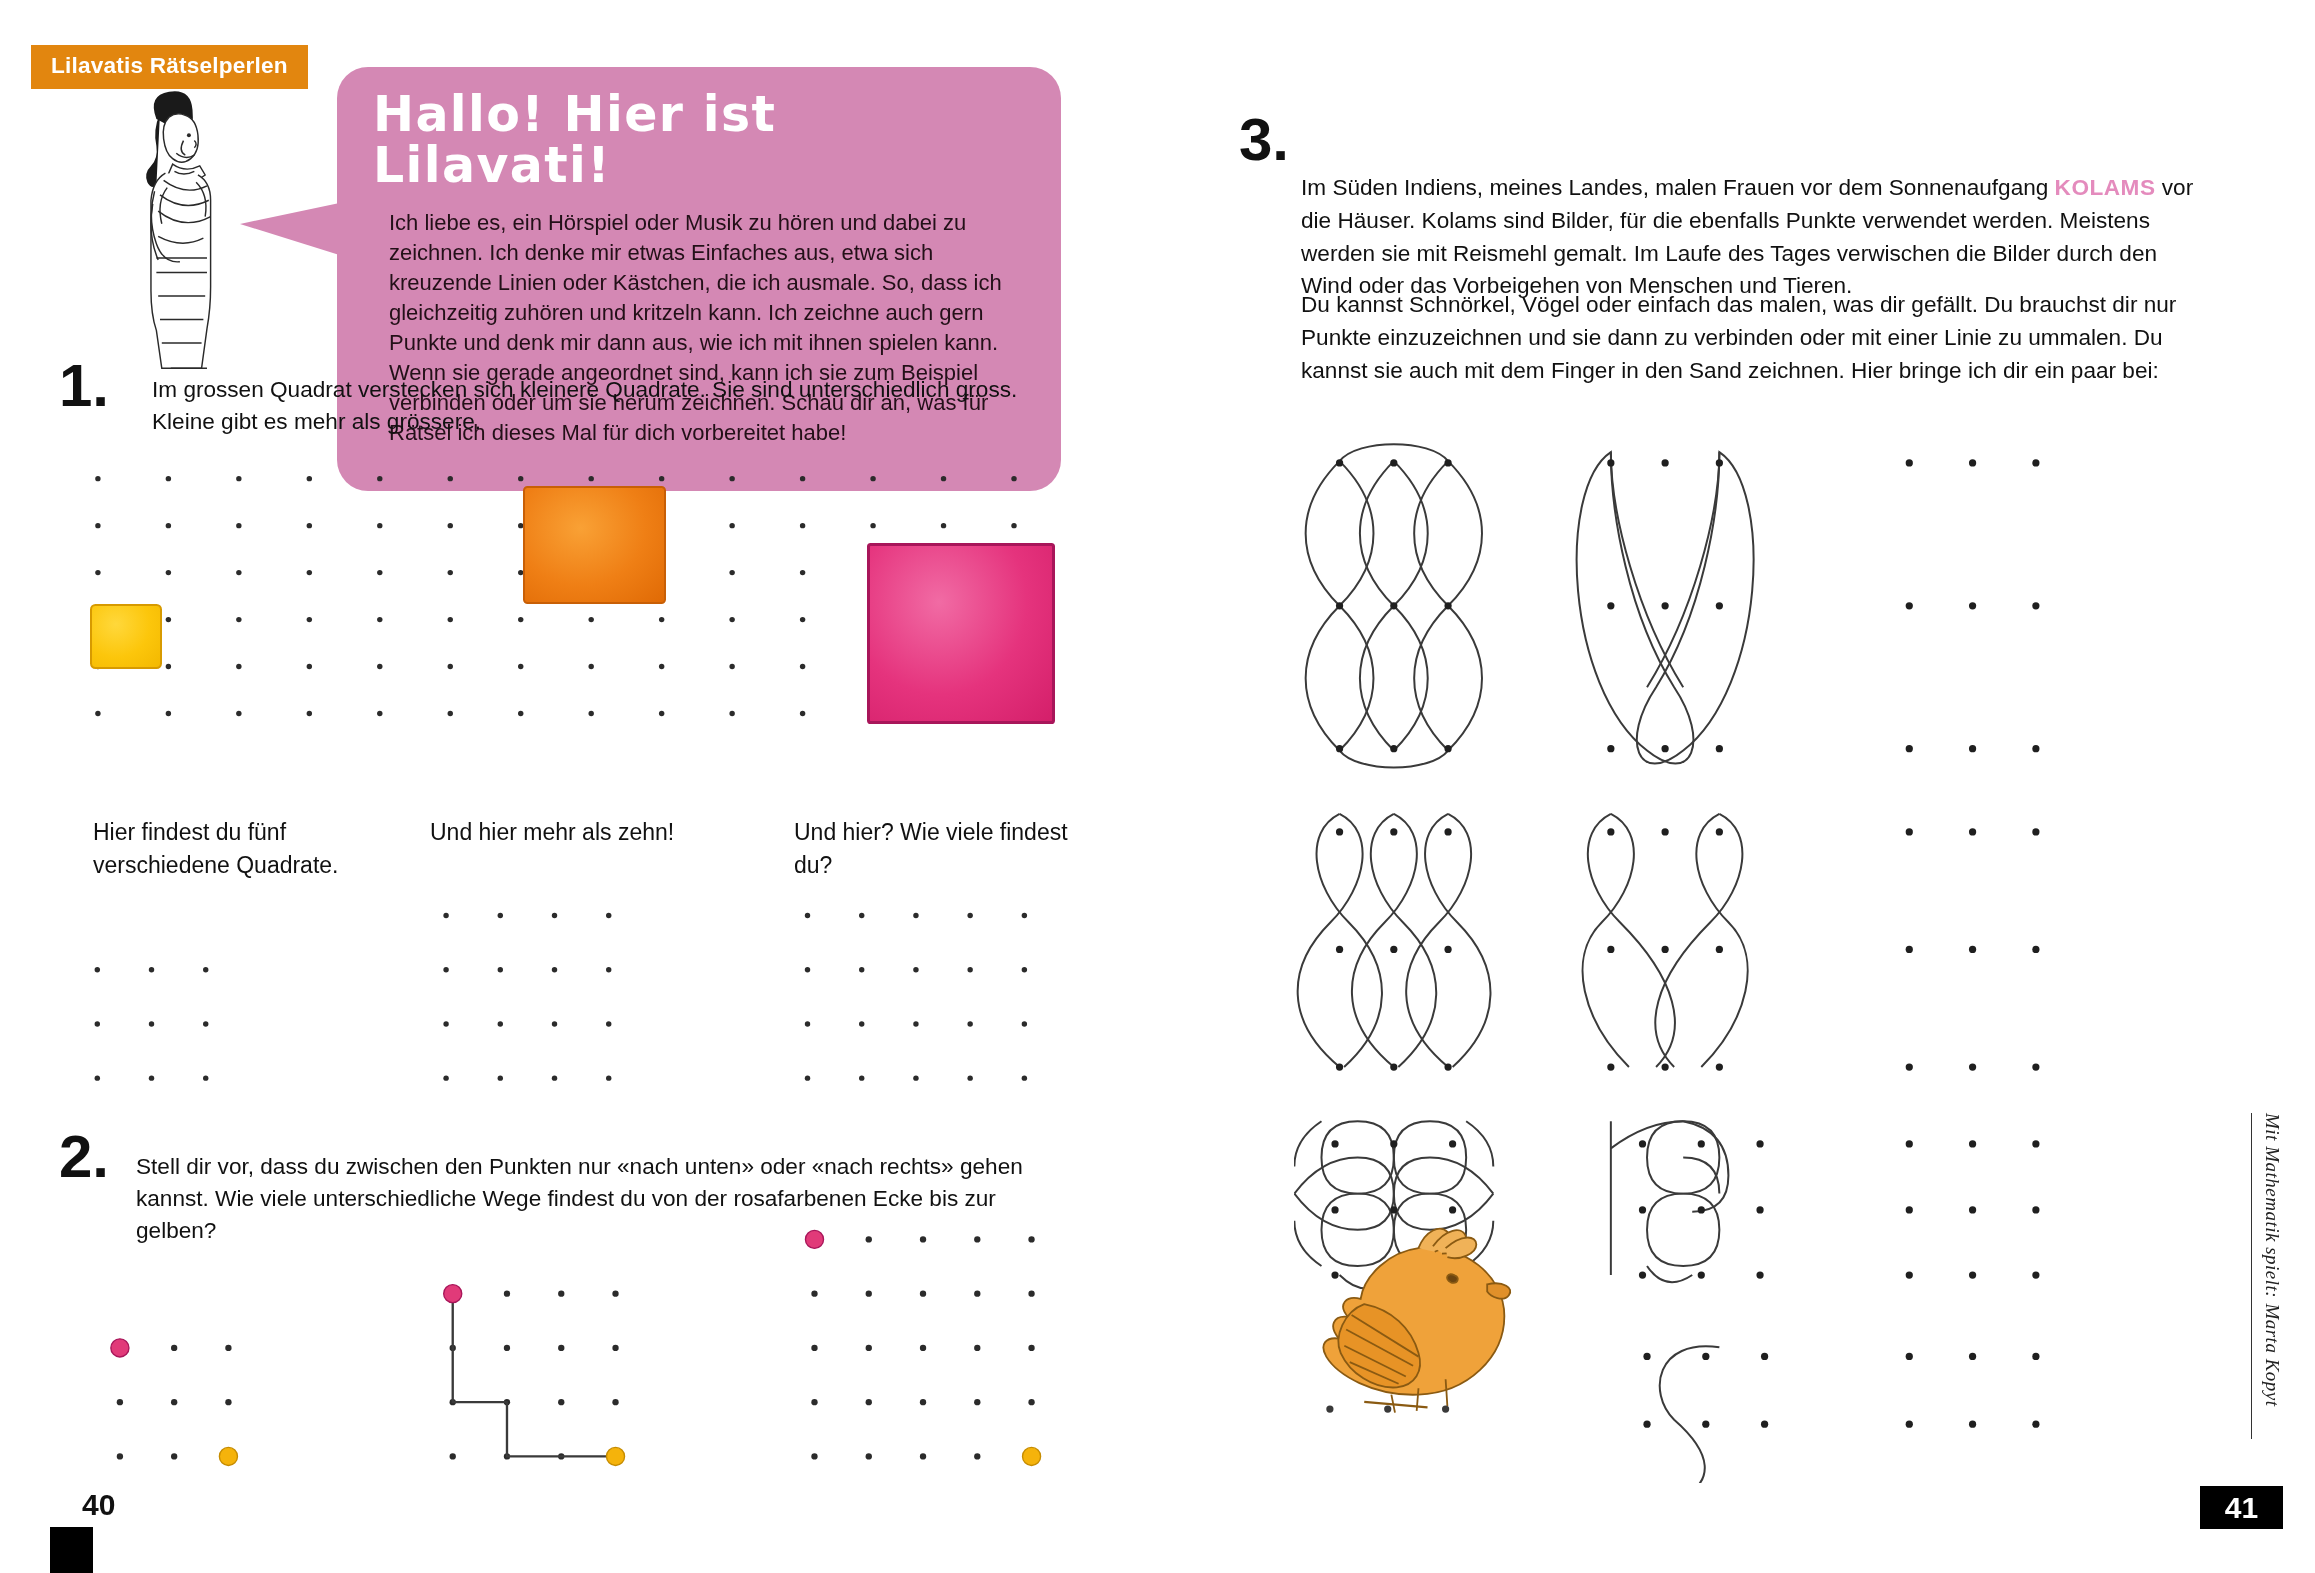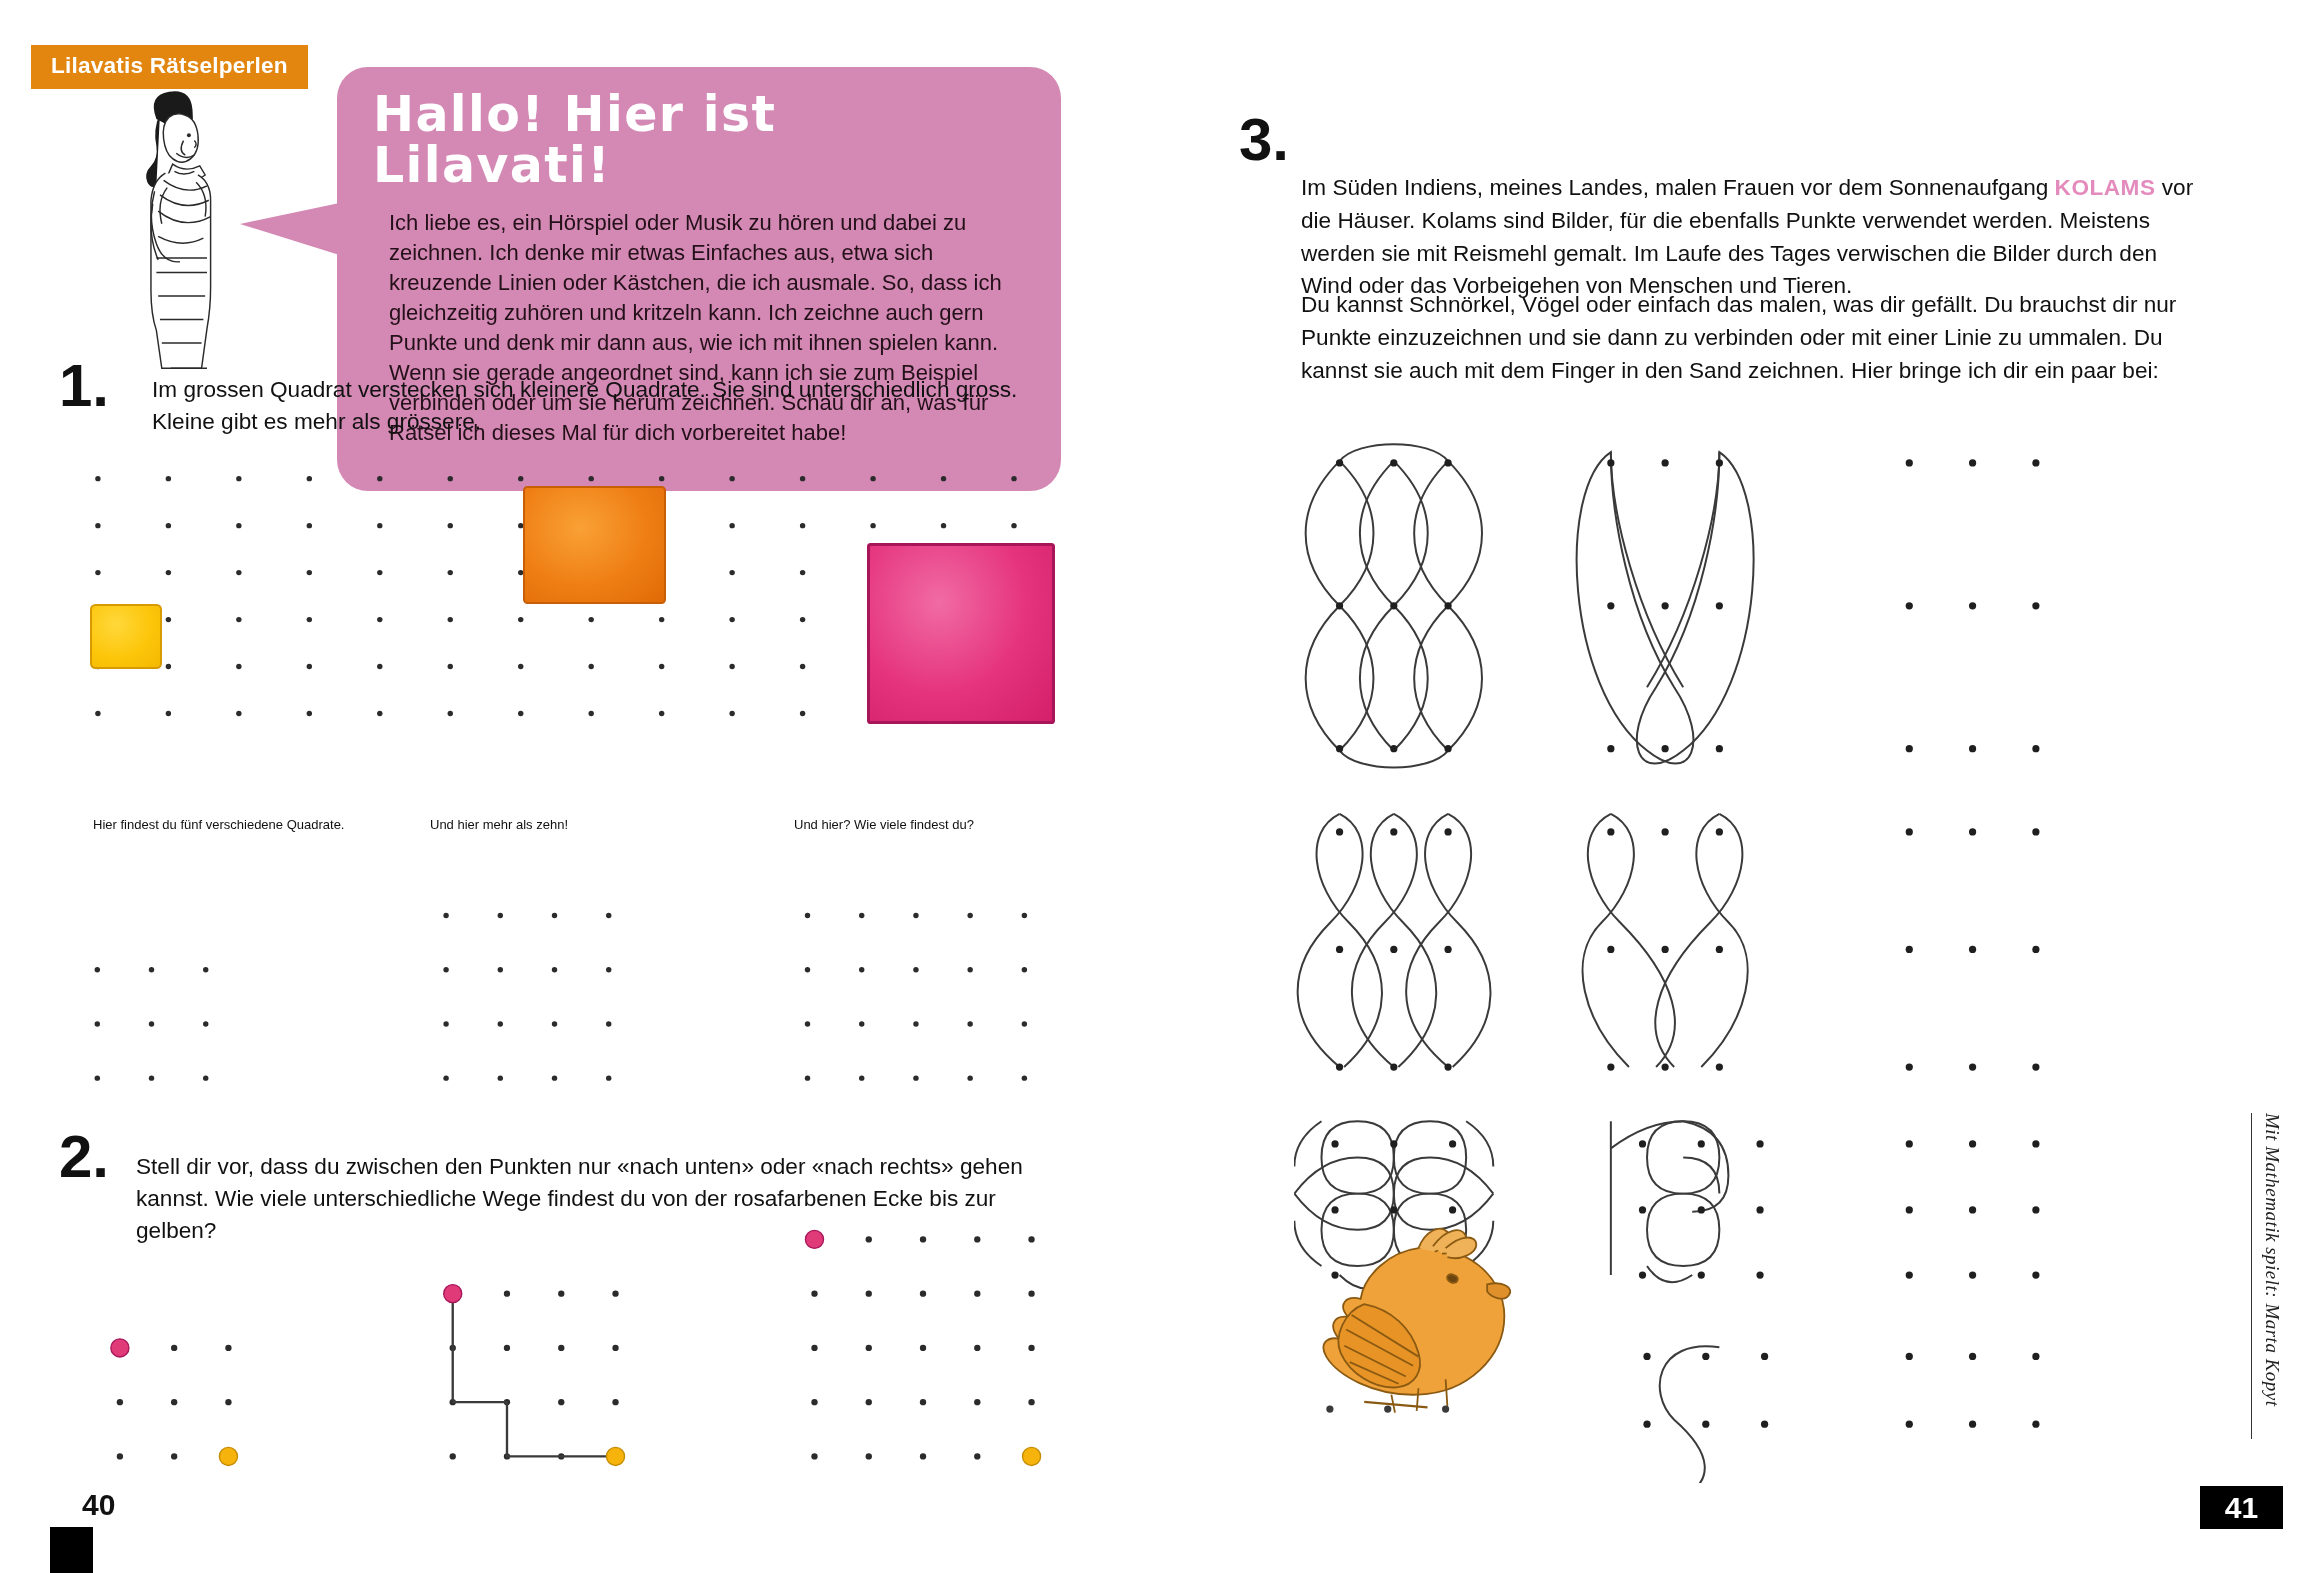--- a/index.html
+++ b/index.html
@@ -60,21 +60,21 @@
     color:#111;
     font-family:"Liberation Sans", sans-serif;
   }
   .ex-body{
     position:absolute;
     font-size:22.6px;line-height:1.42;
     color:#111;
   }
 
   .caption{position:absolute;font-size:22.6px;line-height:1.4;color:#111;}
-  .small-label{position:absolute;font-size:13px;line-height:1.45;color:#111;}
+  .small-label{position:absolute;font-size:23px;line-height:1.45;color:#111;}
 
   
   .sq{position:absolute;box-sizing:border-box;}
   .sq.yellow{background:radial-gradient(ellipse at 35% 30%, #ffd83b 0%, #fcc60b 55%, #f3b800 100%);border:2.7px solid #d79a00;}
   .sq.orange{background:radial-gradient(ellipse at 40% 35%, #f9a135 0%, #ef7f15 55%, #e06a05 100%);border:2.7px solid #c85f06;}
   .sq.pink{background:radial-gradient(ellipse at 38% 32%, #f16ba4 0%, #e5337d 55%, #d41f6a 100%);border:3.6px solid #a8165a;}
 
   
   .rtext{position:absolute;font-size:22.6px;line-height:1.45;color:#111;}
   .kolam-word{color:#e48bbd;font-weight:bold;letter-spacing:0.5px;}

